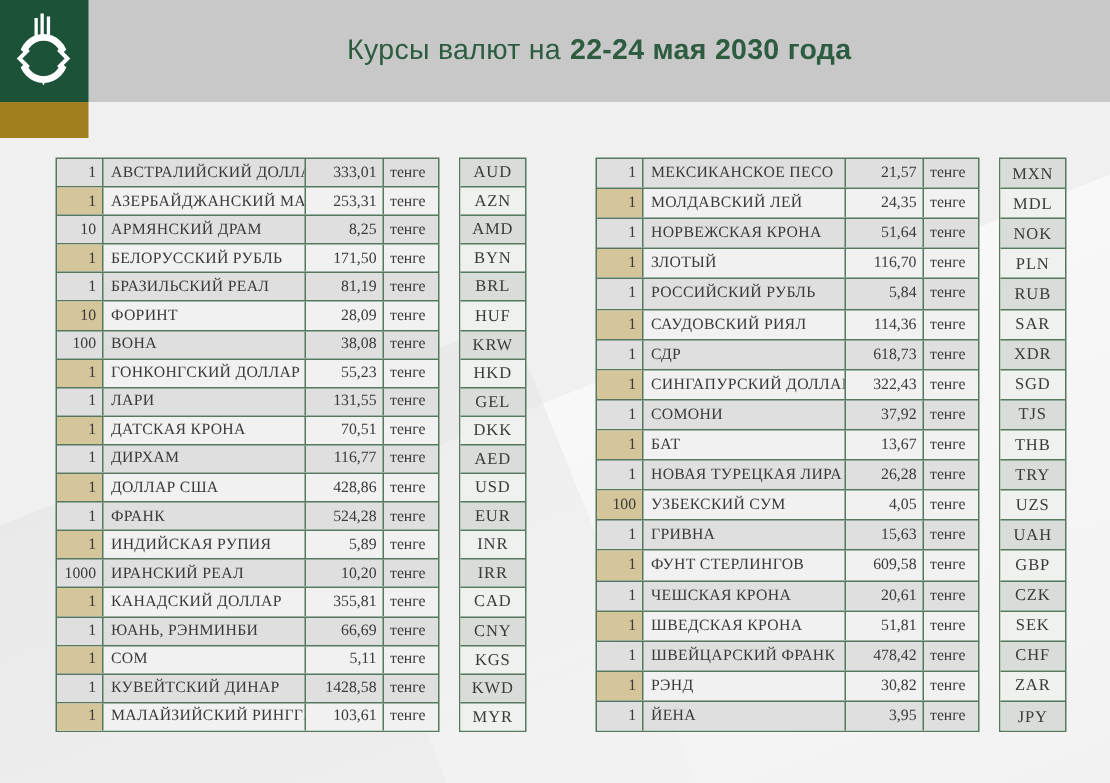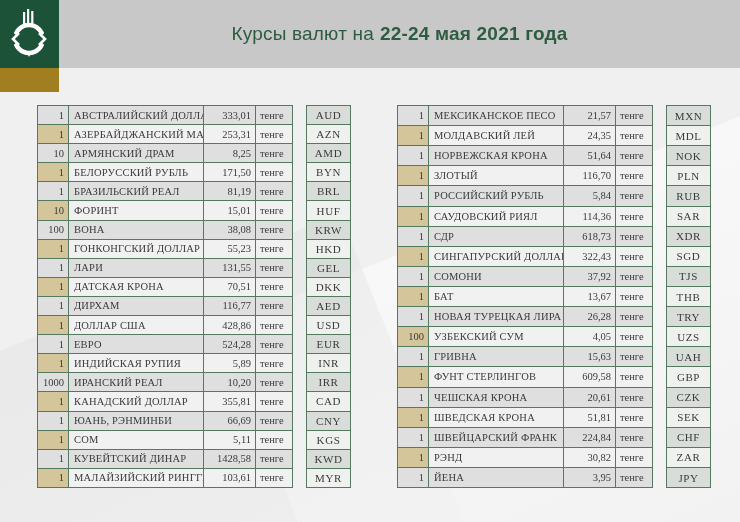--- a/index.html
+++ b/index.html
@@ -98,21 +98,21 @@
 <body>
 
 <div class="page">
 
   <div class="swoosh1"></div>
   <div class="swoosh2"></div>
 
   <div class="header-band">
     <div class="title-wrap">
       <span class="title-prefix">Курсы валют на</span>
-      <b>22-24 мая 2021 года</b>
+      <b>22-24 мая 2030 года</b>
     </div>
   </div>
 
   <div class="logo-square">
     <svg width="44" height="54" viewBox="0 0 44 54">
 
       <rect x="19" y="2" width="2.2" height="16" fill="#ffffff"></rect>
       <rect x="23.2" y="4" width="2.2" height="14" fill="#ffffff"></rect>
       <rect x="15" y="5" width="2.2" height="13" fill="#ffffff"></rect>
 
@@ -157,21 +157,21 @@
         </div>
         <div class="trow">
           <div class="cell qty">1</div>
           <div class="cell name">БРАЗИЛЬСКИЙ РЕАЛ</div>
           <div class="cell rate">81,19</div>
           <div class="cell unit">тенге</div>
         </div>
         <div class="trow alt">
           <div class="cell qty">10</div>
           <div class="cell name">ФОРИНТ</div>
-          <div class="cell rate">15,01</div>
+          <div class="cell rate">28,09</div>
           <div class="cell unit">тенге</div>
         </div>
         <div class="trow">
           <div class="cell qty">100</div>
           <div class="cell name">ВОНА</div>
           <div class="cell rate">38,08</div>
           <div class="cell unit">тенге</div>
         </div>
         <div class="trow alt">
           <div class="cell qty">1</div>
@@ -198,21 +198,21 @@
           <div class="cell unit">тенге</div>
         </div>
         <div class="trow alt">
           <div class="cell qty">1</div>
           <div class="cell name">ДОЛЛАР США</div>
           <div class="cell rate">428,86</div>
           <div class="cell unit">тенге</div>
         </div>
         <div class="trow">
           <div class="cell qty">1</div>
-          <div class="cell name">ЕВРО</div>
+          <div class="cell name">ФРАНК</div>
           <div class="cell rate">524,28</div>
           <div class="cell unit">тенге</div>
         </div>
         <div class="trow alt">
           <div class="cell qty">1</div>
           <div class="cell name">ИНДИЙСКАЯ РУПИЯ</div>
           <div class="cell rate">5,89</div>
           <div class="cell unit">тенге</div>
         </div>
         <div class="trow">
@@ -370,21 +370,21 @@
         </div>
         <div class="trow alt">
           <div class="cell qty">1</div>
           <div class="cell name">ШВЕДСКАЯ КРОНА</div>
           <div class="cell rate">51,81</div>
           <div class="cell unit">тенге</div>
         </div>
         <div class="trow">
           <div class="cell qty">1</div>
           <div class="cell name">ШВЕЙЦАРСКИЙ ФРАНК</div>
-          <div class="cell rate">224,84</div>
+          <div class="cell rate">478,42</div>
           <div class="cell unit">тенге</div>
         </div>
         <div class="trow alt">
           <div class="cell qty">1</div>
           <div class="cell name">РЭНД</div>
           <div class="cell rate">30,82</div>
           <div class="cell unit">тенге</div>
         </div>
         <div class="trow">
           <div class="cell qty">1</div>

